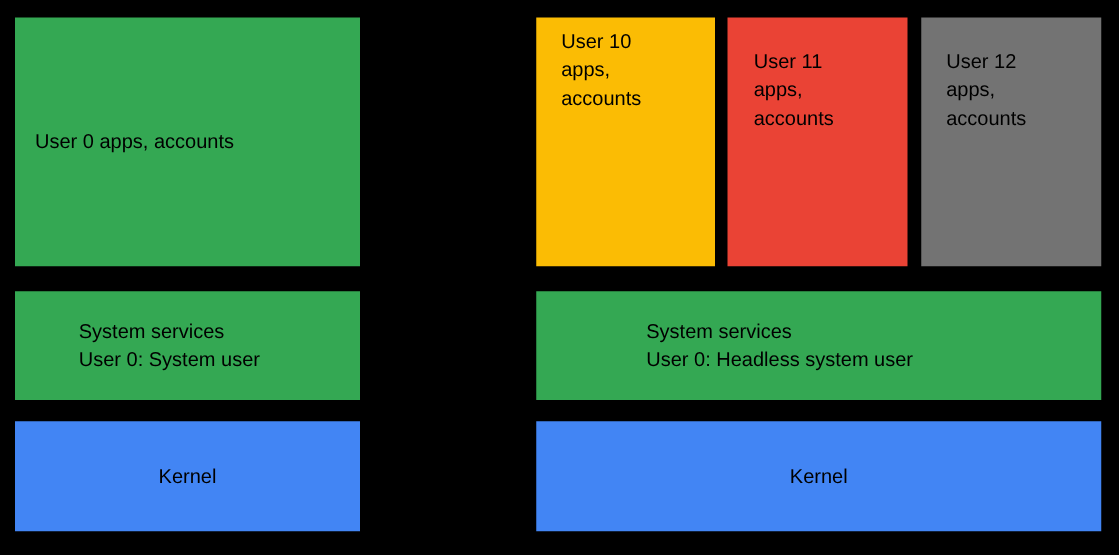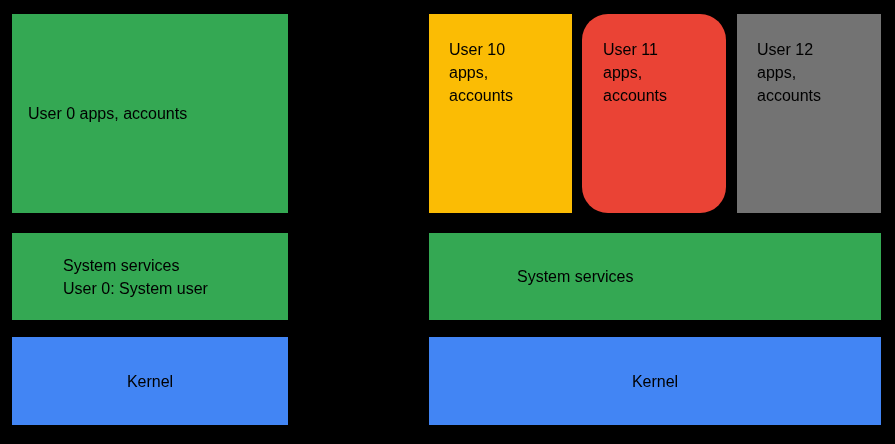--- a/index.html
+++ b/index.html
@@ -15,22 +15,22 @@
     overflow: hidden;
   }
   .box { position: absolute; box-sizing: border-box; display: flex; }
 
   
   .box.left-user-apps   { left: 12px;  top: 14px;  width: 276px; height: 199px; align-items: center; padding-left: 16px; }
   .box.left-system      { left: 12px;  top: 233px; width: 276px; height: 87px;  flex-direction: column; justify-content: center; padding-left: 51px; }
   .box.left-kernel      { left: 12px;  top: 337px; width: 276px; height: 88px;  align-items: center; justify-content: center; }
 
   
-  .box.user10           { left: 429px; top: 14px;  width: 143px; height: 199px; padding: 24px 0 0 20px; }
-  .box.user11           { left: 582px; top: 14px;  width: 144px; height: 199px; padding: 24px 0 0 21px; border-radius: 26px; }
+  .box.user10           { left: 429px; top: 14px;  width: 143px; height: 199px; padding: 8px 0 0 20px; }
+  .box.user11           { left: 582px; top: 14px;  width: 144px; height: 199px; padding: 24px 0 0 21px; }
   .box.user12           { left: 737px; top: 14px;  width: 144px; height: 199px; padding: 24px 0 0 20px; }
   .box.right-system     { left: 429px; top: 233px; width: 452px; height: 87px;  flex-direction: column; justify-content: center; padding-left: 88px; }
   .box.right-kernel     { left: 429px; top: 337px; width: 452px; height: 88px;  align-items: center; justify-content: center; }
 
   .wrap-narrow { width: 92px; }
 </style>
 </head>
 <body>
 
 <div class="canvas">
@@ -55,19 +55,20 @@
   <div class="box user11" style="background-color: rgb(234, 67, 53);">
     <div class="wrap-narrow">User 11 apps, accounts</div>
   </div>
 
   <div class="box user12" style="background-color: #737373;">
     <div class="wrap-narrow">User 12 apps, accounts</div>
   </div>
 
   <div class="box right-system" style="background-color: rgb(52, 168, 83);">
     <div>System services</div>
+    <div>User 0: Headless system user</div>
   </div>
 
   <div class="box right-kernel" style="background-color: rgb(66, 133, 244);">
     <div>Kernel</div>
   </div>
 
 </div>
 
 </body></html>

